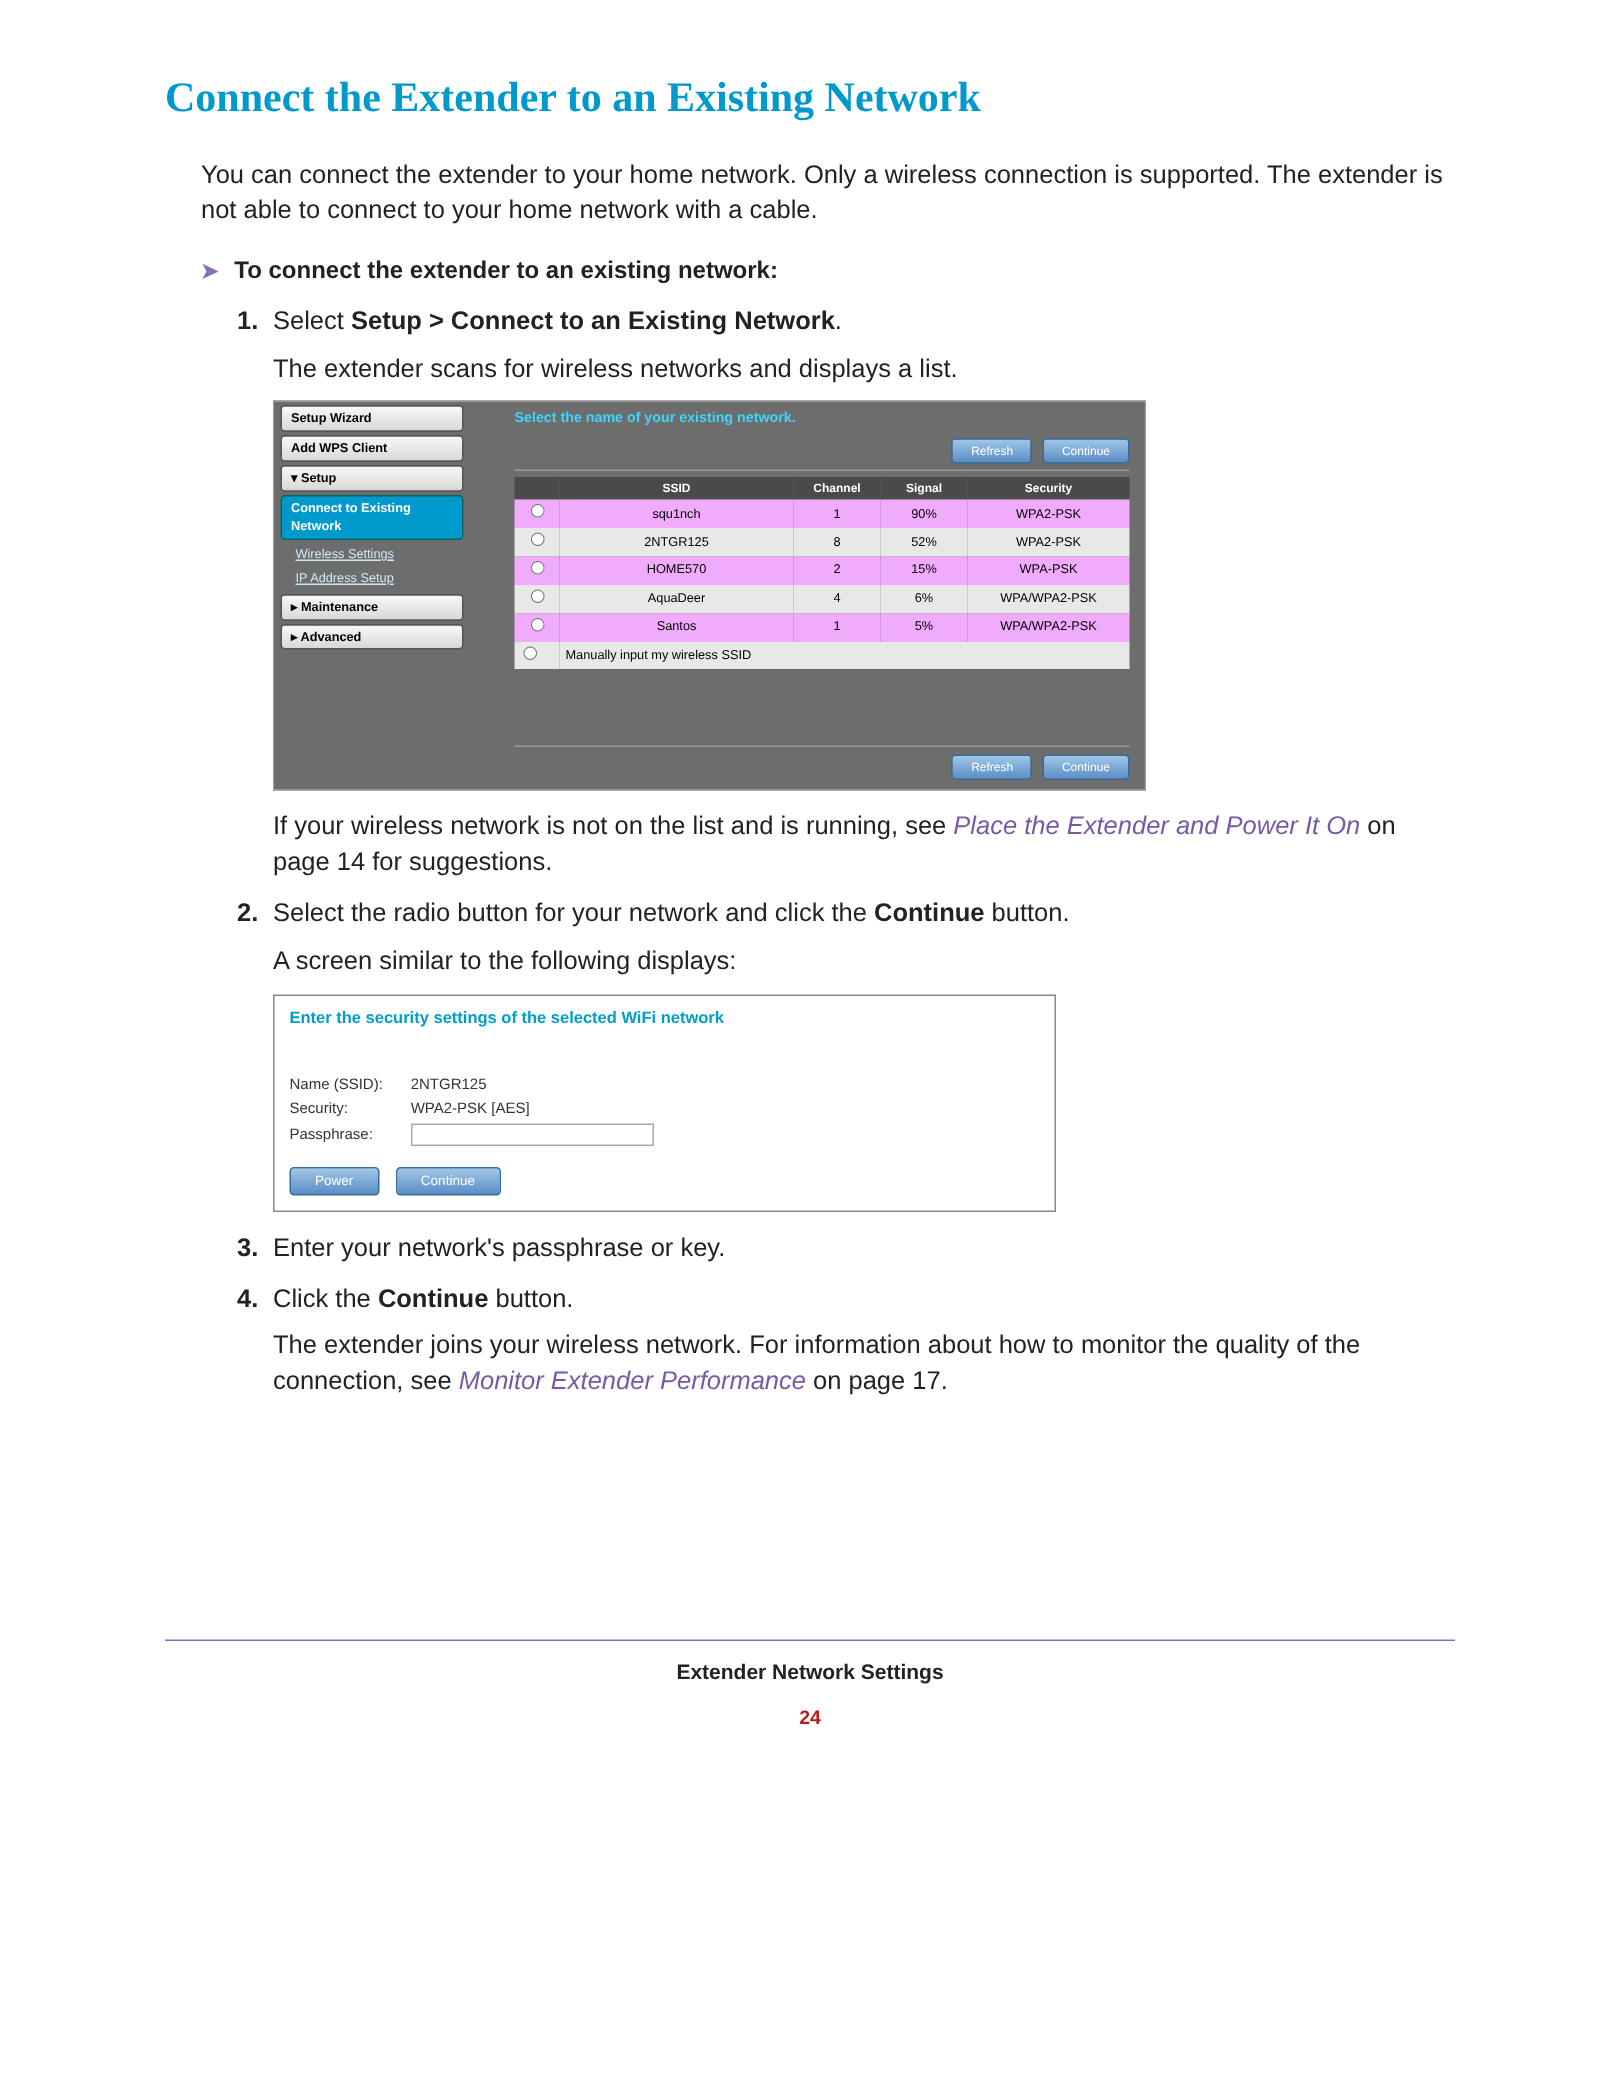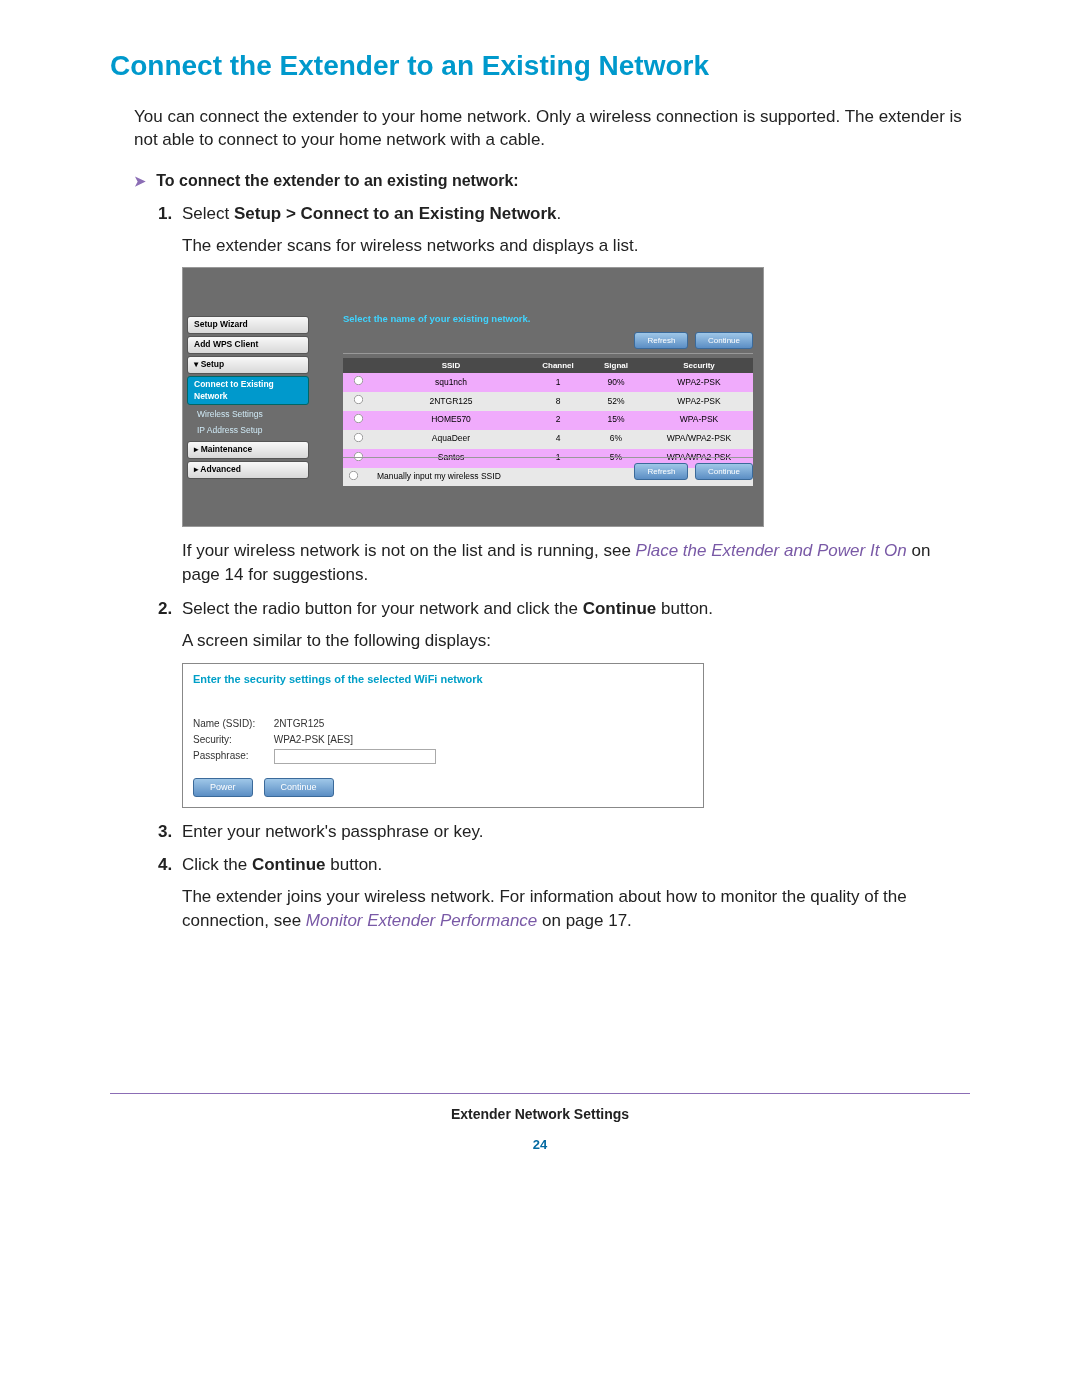--- a/index.html
+++ b/index.html
@@ -17,20 +17,21 @@
     text-align: center;
     font-weight: bold;
     font-size: 15px;
     margin-bottom: 60px;
   }
   h1.section-title {
     color: #0099cc;
     font-size: 28px;
     font-weight: bold;
     margin: 0 0 24px 0;
+    font-family: Liberation Serif, serif;
   }
   .body-text {
     font-size: 17px;
     line-height: 1.35;
     margin: 0 0 16px 24px;
   }
   .arrow-intro {
     margin: 20px 0 12px 24px;
     font-size: 16px;
   }
@@ -73,21 +74,20 @@
   
   .scr1 {
     border: 1px solid #999;
     width: 580px;
     height: 258px;
     margin: 6px 0 12px 0;
     background: #6d6d6d;
     display: flex;
     font-size: 9px;
     position: relative;
-    align-items: center;
   }
   .scr1 .side {
     width: 130px;
     background: #6d6d6d;
     color: #fff;
     padding-top: 0;
   }
   .scr1 .side .tab {
     background: linear-gradient(#f8f8f8,#d8d8d8);
     color: #000;
@@ -98,20 +98,21 @@
     font-weight: bold;
     font-size: 8.5px;
   }
   .scr1 .side .tab.active {
     background: #0099cc;
     color: #fff;
     border-color: #066;
   }
   .scr1 .side .sublink {
     color: #cfe9f5;
+    text-decoration: underline;
     padding: 2px 0 2px 14px;
     font-size: 8.5px;
   }
   .scr1 .main {
     flex: 1;
     background: #6d6d6d;
     position: relative;
     padding: 4px 10px 0 30px;
   }
   .scr1 .prompt {
@@ -215,21 +216,21 @@
     margin: 160px 0 12px 0;
   }
   .footer-title {
     text-align: center;
     font-weight: bold;
     font-size: 14px;
     margin-bottom: 15px;
   }
   .footer-page {
     text-align: center;
-    color: #0369a1;
+    color: #b91c1c;
     font-weight: bold;
     font-size: 13px;
   }
 </style>
 </head>
 <body>
 
 <div class="page">
 
 

